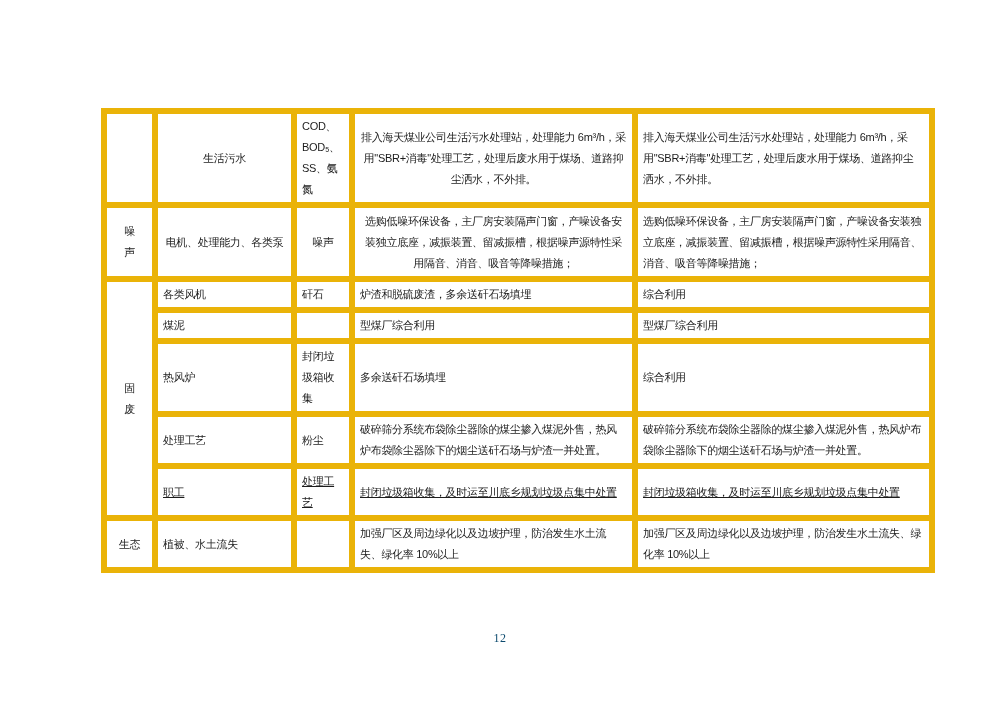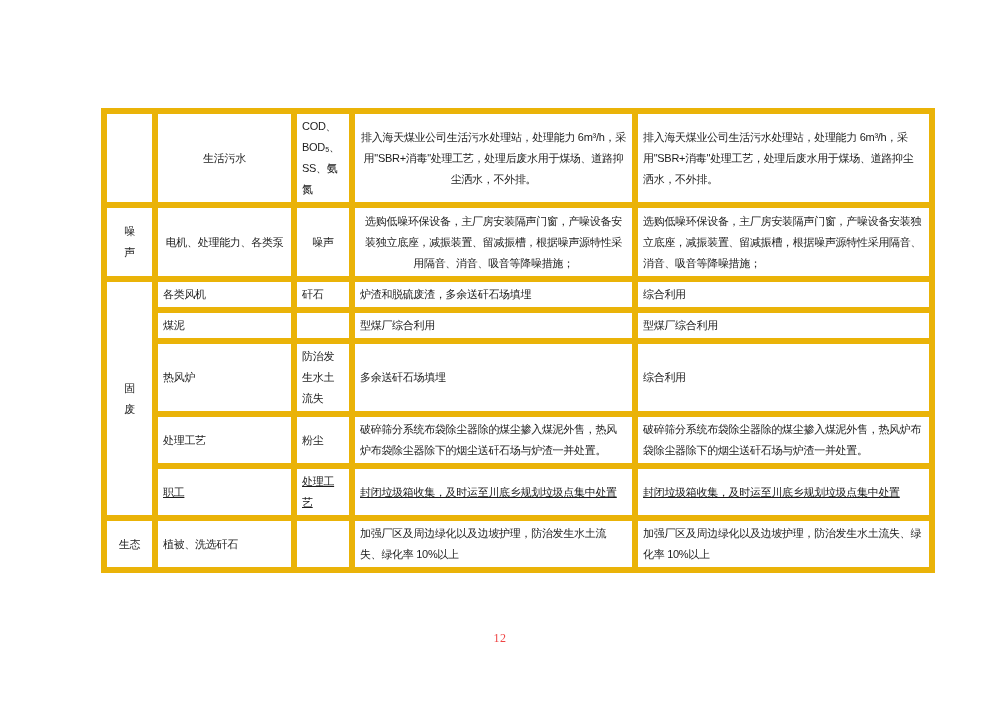--- a/index.html
+++ b/index.html
@@ -55,21 +55,21 @@
   td.cat-noise { line-height: 31px; }
   td.cat-solid { line-height: 37px; }
   td.pol { padding: 2px 4px; }
   .page-number {
     position: absolute;
     left: 0;
     top: 631px;
     width: 1000px;
     text-align: center;
     font-size: 12px;
-    color: #ef4444;
+    color: #0c4a6e;
     font-family: "Liberation Serif", serif;
     letter-spacing: 0.5px;
   }
 </style>
 </head>
 <body>
 
 <div class="doc-page">
 
   <table class="env-table">
@@ -112,42 +112,42 @@
 
     <tr class="r4">
       <td class="al-l">煤泥</td>
       <td class="al-l pol"></td>
       <td class="al-l">型煤厂综合利用</td>
       <td class="al-l">型煤厂综合利用</td>
     </tr>
 
     <tr class="r5">
       <td class="al-l">热风炉</td>
-      <td class="al-l pol">防治发生水土流失</td>
+      <td class="al-l pol">封闭垃圾箱收集</td>
       <td class="al-l">多余送矸石场填埋</td>
       <td class="al-l">综合利用</td>
     </tr>
 
     <tr class="r6">
       <td class="al-l">处理工艺</td>
       <td class="al-l pol">粉尘</td>
       <td class="al-l">破碎筛分系统布袋除尘器除的煤尘掺入煤泥外售，热风炉布袋除尘器除下的烟尘送矸石场与炉渣一并处置。</td>
       <td class="al-l">破碎筛分系统布袋除尘器除的煤尘掺入煤泥外售，热风炉布袋除尘器除下的烟尘送矸石场与炉渣一并处置。</td>
     </tr>
 
     <tr class="r7">
       <td class="al-l">职工</td>
       <td class="al-l pol">处理工艺</td>
       <td class="al-l">封闭垃圾箱收集，及时运至川底乡规划垃圾点集中处置</td>
       <td class="al-l">封闭垃圾箱收集，及时运至川底乡规划垃圾点集中处置</td>
     </tr>
 
     <tr class="r8">
       <td class="cat">生态</td>
-      <td class="al-l">植被、洗选矸石</td>
+      <td class="al-l">植被、水土流失</td>
       <td class="al-l pol"></td>
       <td class="al-l">加强厂区及周边绿化以及边坡护理，防治发生水土流失、绿化率 10%以上</td>
       <td class="al-l">加强厂区及周边绿化以及边坡护理，防治发生水土流失、绿化率 10%以上</td>
     </tr>
   </tbody>
     </table>
 
   <div class="page-number">12</div>
 
 </div>

